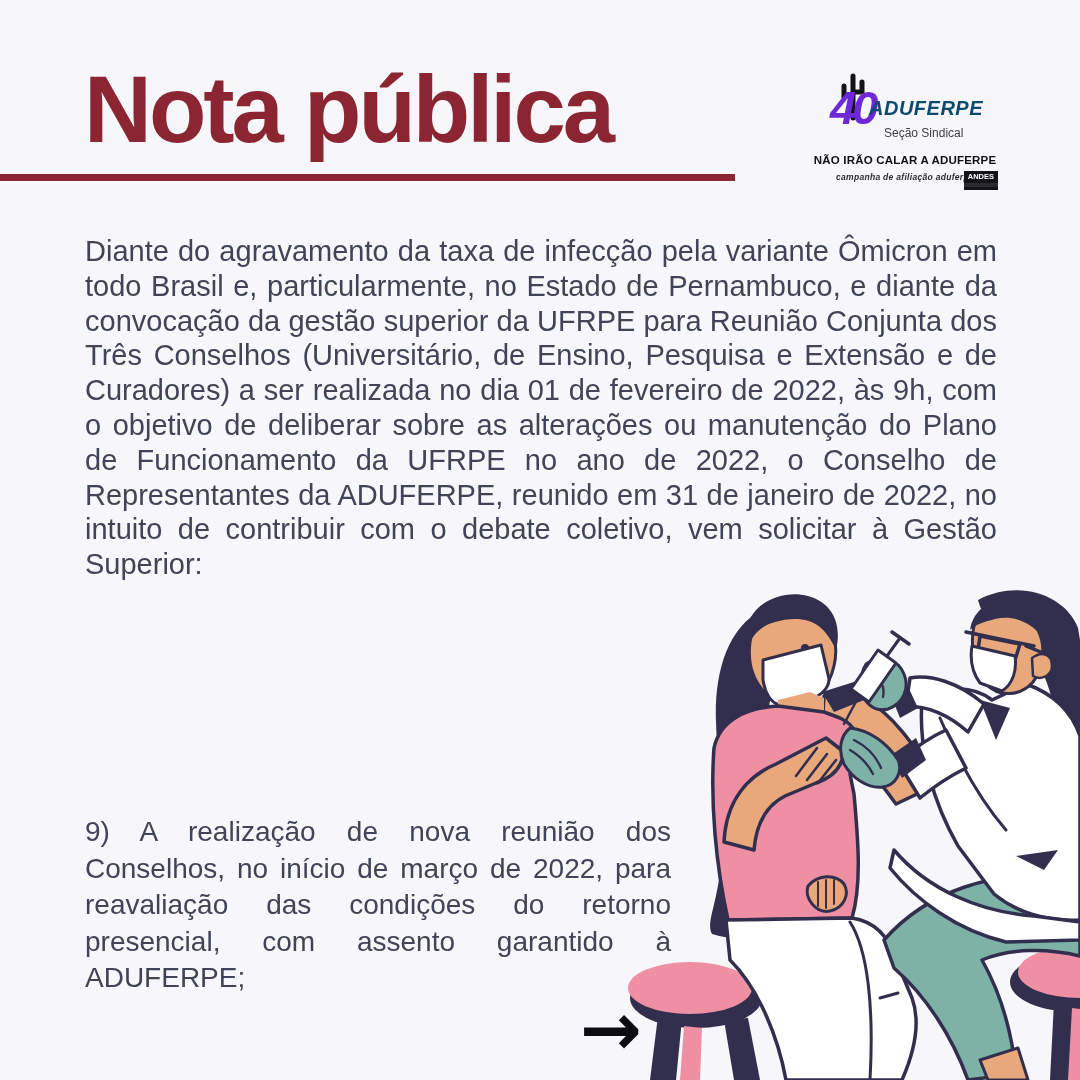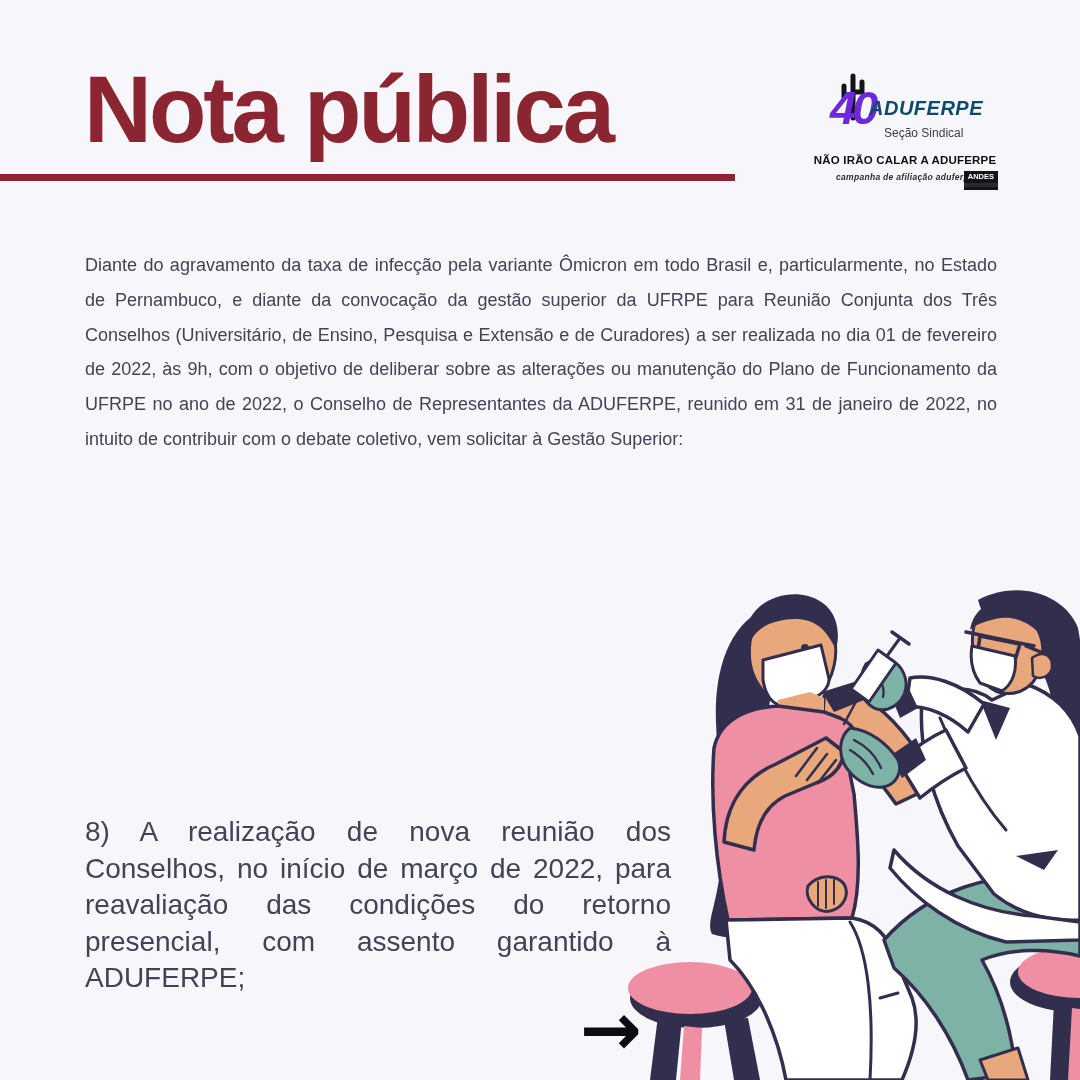--- a/index.html
+++ b/index.html
@@ -37,22 +37,22 @@
   .logo-slogan{
     margin-top:4px;text-align:center;font-size:11.5px;font-weight:800;
     letter-spacing:0.2px;color:#101014;white-space:nowrap;
   }
   .logo-campaign{
     margin-top:6px;text-align:center;font-size:8.5px;font-style:italic;
     font-weight:700;color:#2a2a30;letter-spacing:0.3px;
   }
   
   .intro{
-    position:absolute;left:85px;top:248px;width:912px;
-    font-size:18px;line-height:34.8px;color:#414456;text-align:justify;
+    position:absolute;left:85px;top:234px;width:912px;
+    font-size:29px;line-height:34.8px;color:#414456;text-align:justify;
   }
   .item{
     position:absolute;left:85px;width:586px;
     font-size:28px;line-height:36.5px;color:#414456;text-align:justify;
   }
   .item-1{top:630px;}
   .item-2{top:814px;}
   
   .next-arrow{
     position:absolute;left:580px;top:986px;
@@ -82,21 +82,21 @@
       <span class="logo-org">ADUFERPE</span>
       <span class="logo-sub">Seção Sindical</span>
       <span class="logo-badge">ANDES</span>
     </div>
     <div class="logo-slogan">NÃO IRÃO CALAR A ADUFERPE</div>
     <div class="logo-campaign">campanha de afiliação aduferpe</div>
   </div>
 
   <div class="intro">Diante do agravamento da taxa de infecção pela variante Ômicron em todo Brasil e, particularmente, no Estado de Pernambuco, e diante da convocação da gestão superior da UFRPE para Reunião Conjunta dos Três Conselhos (Universitário, de Ensino, Pesquisa e Extensão e de Curadores) a ser realizada no dia 01 de fevereiro de 2022, às 9h, com o objetivo de deliberar sobre as alterações ou manutenção do Plano de Funcionamento da UFRPE no ano de 2022, o Conselho de Representantes da ADUFERPE, reunido em 31 de janeiro de 2022, no intuito de contribuir com o debate coletivo, vem solicitar à Gestão Superior:</div>
 
-  <div class="item item-2">8) A realização de nova reunião dos Conselhos, no início de março de 2022, para reavaliação das condições do retorno presencial, com assento garantido à ADUFERPE;</div>
+  <div class="item item-2">9) A realização de nova reunião dos Conselhos, no início de março de 2022, para reavaliação das condições do retorno presencial, com assento garantido à ADUFERPE;</div>
 
   <div class="next-arrow">→</div>
 
   <svg class="illustration" width="452" height="492" viewBox="0 0 452 492">
     <g stroke-linejoin="round" stroke-linecap="round">
 
       <g>
         <ellipse cx="68" cy="410" rx="66" ry="30" fill="#322e4e"></ellipse>
         <ellipse cx="62" cy="400" rx="62" ry="26" fill="#ee8fa4"></ellipse>
         <path d="M30,428 L54,431 L48,492 L22,492 Z" fill="#322e4e"></path>

